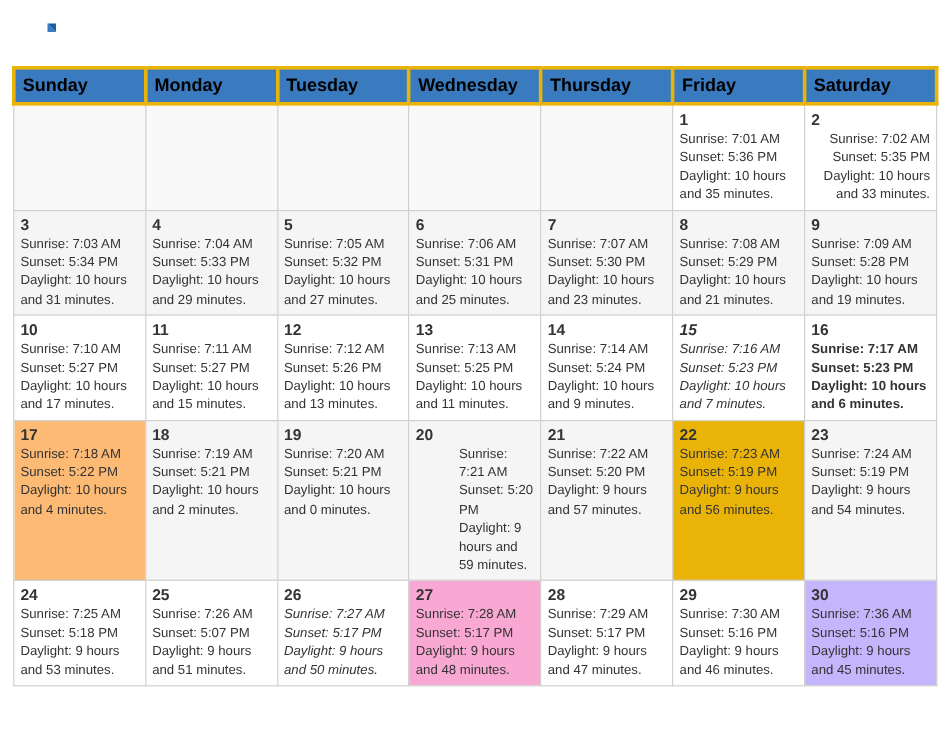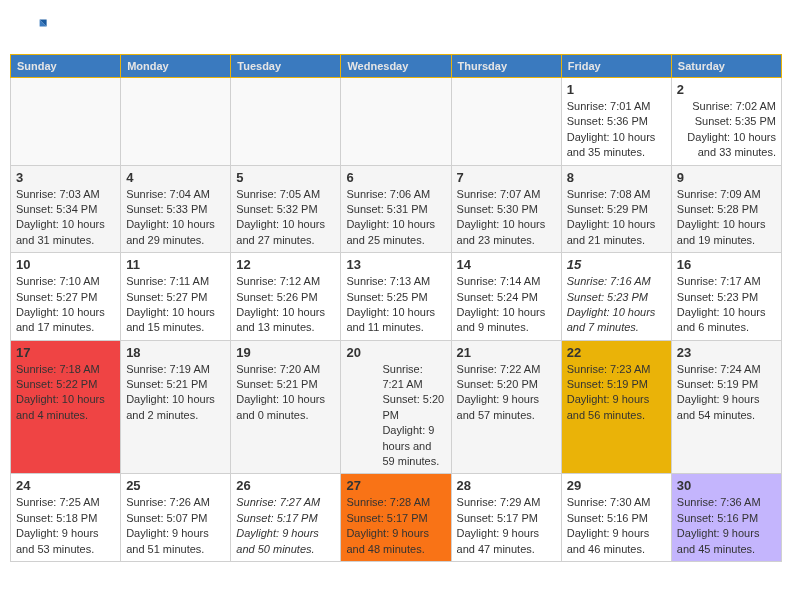--- a/index.html
+++ b/index.html
@@ -45,26 +45,26 @@
       font-size: 14px;
       color: #555;
     }
     .calendar {
       width: 100%;
       border-collapse: collapse;
       margin-top: 4px;
     }
     .calendar th {
       background: #3a7abf;
-      color: #e5e5e5;
-      font-size: 11px;
+      color: #000000;
+      font-size: 15px;
       font-weight: bold;
       padding: 5px 6px;
       text-align: left;
-      border: 1px solid #eab308;
+      border: 3px solid #eab308;
     }
     .calendar td {
       vertical-align: top;
       border: 1px solid #d0d0d0;
       padding: 4px 5px;
       width: 110px;
       min-height: 80px;
       font-size: 11px;
       color: #333;
       background: #fff;
@@ -219,27 +219,27 @@
 Daylight: 10 hours and 9 minutes.</div>
         </td>
         <td style="background: rgb(255, 255, 255); font-style: italic;">
           <span class="day-num">15</span>
           <div class="cell-content" style="white-space: pre-line;">Sunrise: 7:16 AM
 Sunset: 5:23 PM
 Daylight: 10 hours and 7 minutes.</div>
         </td>
         <td style="background: rgb(255, 255, 255);">
           <span class="day-num">16</span>
-          <div class="cell-content" style="white-space: pre-line;">Sunrise: 7:17 AM
+          <div class="cell-content" style="white-space: pre-line; font-weight: bold;">Sunrise: 7:17 AM
 Sunset: 5:23 PM
 Daylight: 10 hours and 6 minutes.</div>
         </td>
       </tr>
       <tr>
-        <td style="background: #ef4444;">
+        <td style="background: #fdba74;">
           <span class="day-num">17</span>
           <div class="cell-content" style="white-space: pre-line;">Sunrise: 7:18 AM
 Sunset: 5:22 PM
 Daylight: 10 hours and 4 minutes.</div>
         </td>
         <td style="background: rgb(245, 245, 245);">
           <span class="day-num">18</span>
           <div class="cell-content" style="white-space: pre-line;">Sunrise: 7:19 AM
 Sunset: 5:21 PM
 Daylight: 10 hours and 2 minutes.</div>
@@ -287,21 +287,21 @@
           <div class="cell-content" style="white-space: pre-line;">Sunrise: 7:26 AM
 Sunset: 5:07 PM
 Daylight: 9 hours and 51 minutes.</div>
         </td>
         <td style="background: rgb(255, 255, 255);">
           <span class="day-num">26</span>
           <div class="cell-content" style="white-space: pre-line; font-style: italic;">Sunrise: 7:27 AM
 Sunset: 5:17 PM
 Daylight: 9 hours and 50 minutes.</div>
         </td>
-        <td style="background: #f97316;">
+        <td style="background: #f9a8d4;">
           <span class="day-num">27</span>
           <div class="cell-content" style="white-space: pre-line;">Sunrise: 7:28 AM
 Sunset: 5:17 PM
 Daylight: 9 hours and 48 minutes.</div>
         </td>
         <td style="background: rgb(255, 255, 255);">
           <span class="day-num">28</span>
           <div class="cell-content" style="white-space: pre-line;">Sunrise: 7:29 AM
 Sunset: 5:17 PM
 Daylight: 9 hours and 47 minutes.</div>

